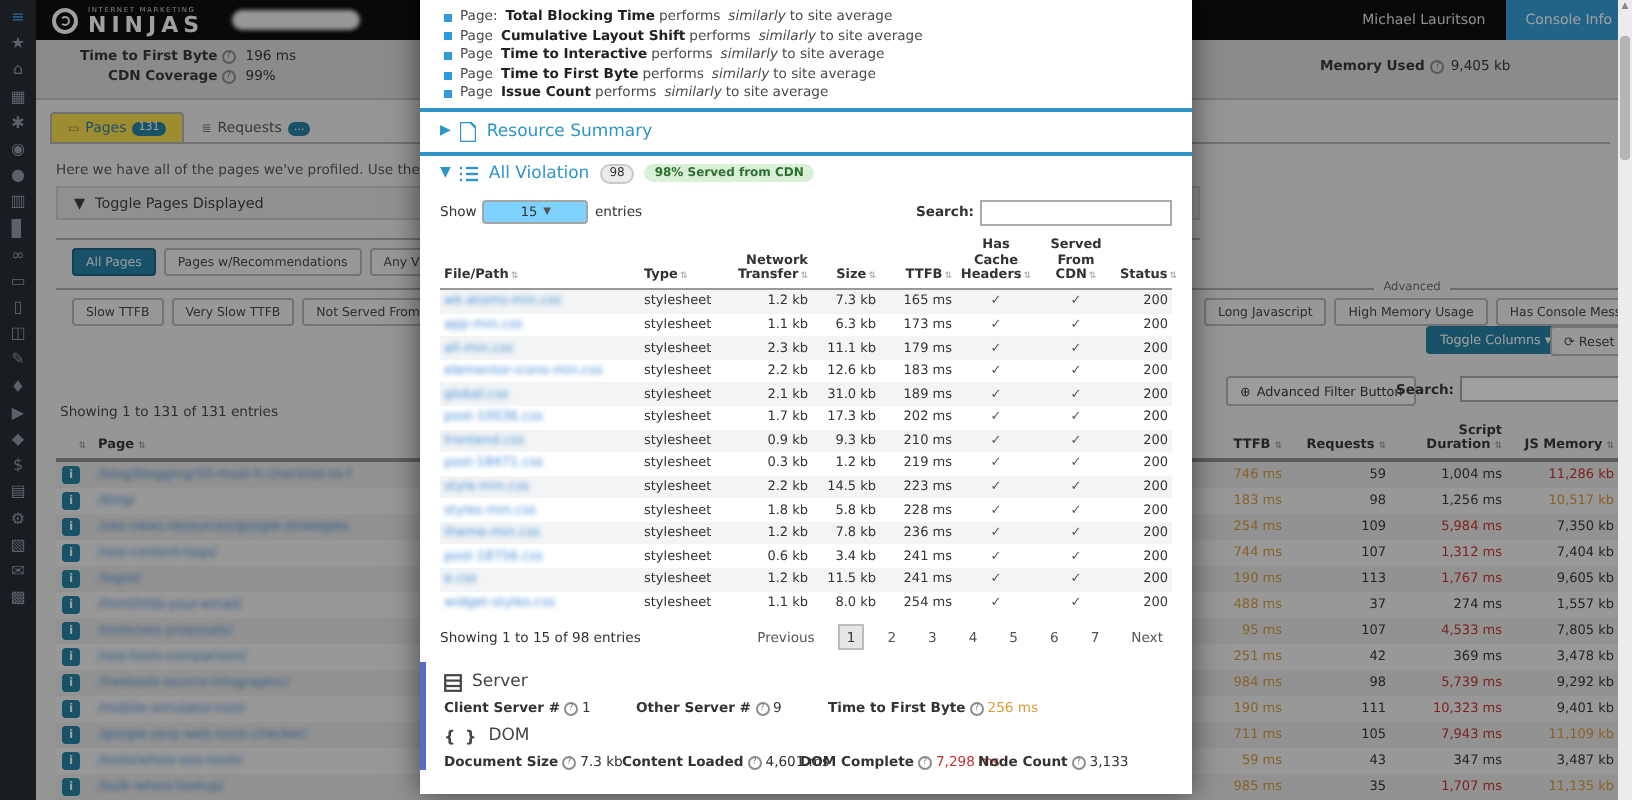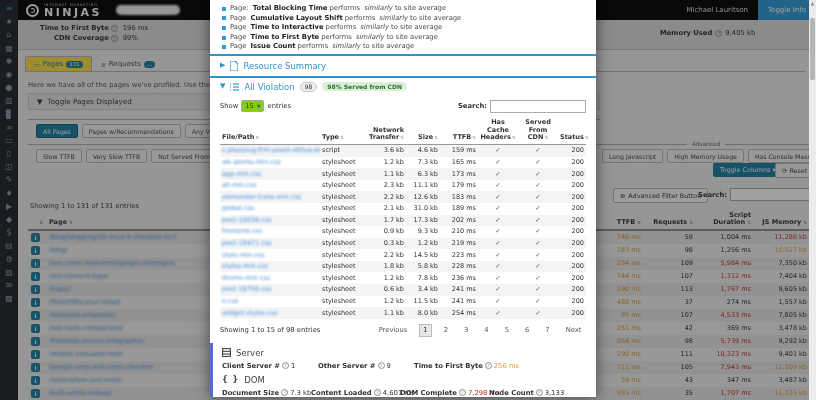--- a/index.html
+++ b/index.html
@@ -80,21 +80,21 @@
 .bullet-line span.t{margin-right:2px}
 hr.blue{height:2px;background:#2e95c9;border:0}
 .rs-row{display:flex;align-items:center;gap:5px;padding:5px 10px;cursor:pointer}
 .chev{color:#2e95c9;font-size:7px;line-height:7px}
 .rs-title,.ar-title{font-size:8.5px;color:#2e95c9}
 .mini-ic{flex:0 0 auto}
 .ar-row{display:flex;align-items:center;gap:5px;padding:4px 10px;cursor:pointer}
 .badge-count{background:#ececec;border:1px solid #c9c9c9;color:#333;font-size:6px;border-radius:7px;padding:.5px 4px}
 .badge-green{background:#d8efd8;color:#2f6f2f;font-size:6px;font-weight:bold;border-radius:7px;padding:1px 5px}
 .controls{display:flex;align-items:center;padding:4px 10px 2px;font-size:6.8px;color:#333}
-.pagesize{border:1px solid #a5a5a5;background:#84cc16;border-radius:2px;padding:1px 3px;margin:0 3px;font-size:6.5px;display:inline-flex;align-items:center;gap:3px;cursor:pointer}
+.pagesize{border:1px solid #a5a5a5;background:#7dd3fc;border-radius:2px;padding:1px 18px;margin:0 3px;font-size:6.5px;display:inline-flex;align-items:center;gap:3px;cursor:pointer}
 .pagesize .caret{font-size:5px;color:#555}
 .controls .spacer{flex:1}
 .m-search{display:flex;align-items:center;gap:3px}
 .m-search b{font-weight:bold}
 .m-table{width:366px;margin:3px 10px 0;border-collapse:collapse;table-layout:fixed;font-size:6.5px;color:#333}
 .m-table thead th{font-weight:bold;vertical-align:bottom;padding:1px 2px 2px;border-bottom:1px solid #999;line-height:1.18;text-align:right}
 .m-table thead th.l{text-align:left}
 .m-table thead th.c{text-align:center}
 .m-table thead th::after{content:"⇅";font-size:4.5px;color:#b0b0b0;margin-left:1px}
 .m-table td{padding:2.4px 2px;line-height:1.05;white-space:nowrap;overflow:hidden;text-align:right}
@@ -152,21 +152,21 @@
 <header class="topbar">
   <div class="logo">
     <span class="logo-swirl"></span>
     <span>
       <span class="brand-top">INTERNET MARKETING</span>
       <span class="brand">NINJAS</span>
     </span>
   </div>
   <span class="redacted-pill"></span>
   <span class="user-name">Michael Lauritson</span>
-  <button class="contact-btn">Toggle Info</button>
+  <button class="contact-btn">Console Info</button>
 </header>
 
 <div class="metrics-bar">
   <div class="m-left">
     <b>Time to First Byte</b>
     <span class="q"></span>
     <span>196 ms</span>
     <b>CDN Coverage</b>
     <span class="q"></span>
     <span>99%</span>
@@ -480,30 +480,20 @@
         <th>Network Transfer</th>
         <th>Size</th>
         <th>TTFB</th>
         <th class="c">Has Cache Headers</th>
         <th class="c">Served From CDN</th>
         <th>Status</th>
       </tr>
     </thead>
     <tbody>
 
-        <tr>
-          <td class="l m-path"><a href="#">s.php/plug-frm-yoast-obfuscated.js</a></td>
-          <td class="l"><span>script</span></td>
-          <td><span>3.6 kb</span></td>
-          <td><span>4.6 kb</span></td>
-          <td><span>159 ms</span></td>
-          <td class="c"><span class="check-icon"></span></td>
-          <td class="c"><span class="check-icon"></span></td>
-          <td><span>200</span></td>
-        </tr>
 
         <tr>
           <td class="l m-path"><a href="#">wk-atoms-min.css</a></td>
           <td class="l"><span>stylesheet</span></td>
           <td><span>1.2 kb</span></td>
           <td><span>7.3 kb</span></td>
           <td><span>165 ms</span></td>
           <td class="c"><span class="check-icon"></span></td>
           <td class="c"><span class="check-icon"></span></td>
           <td><span>200</span></td>

